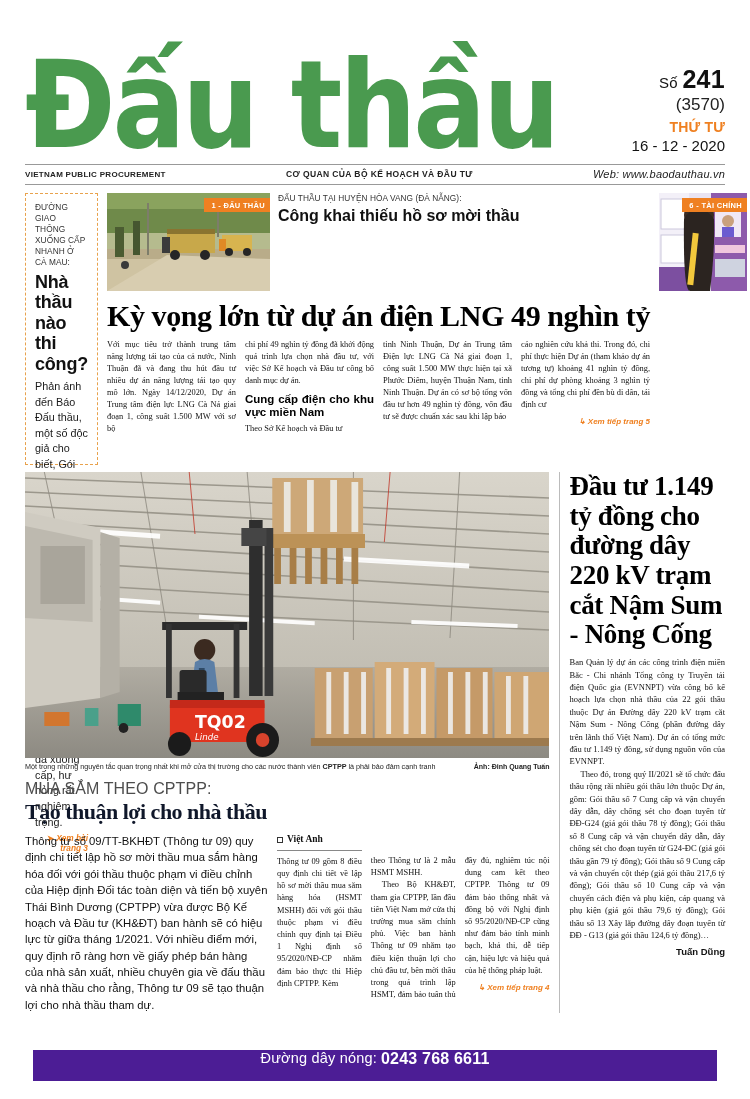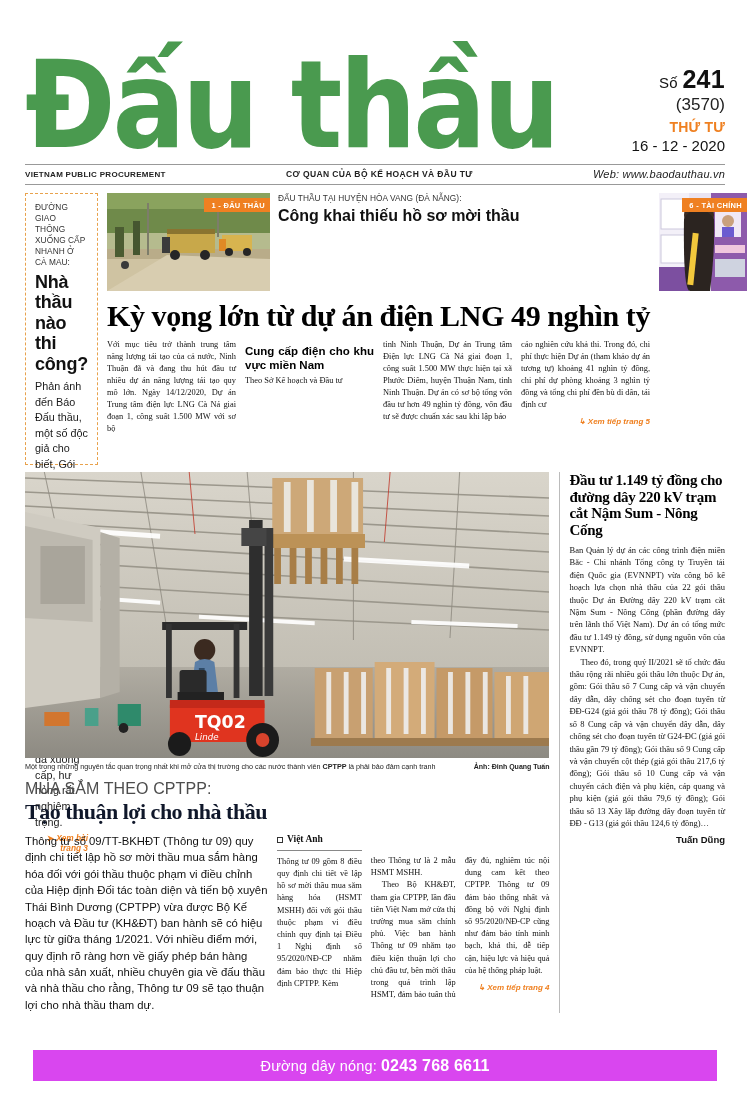--- a/index.html
+++ b/index.html
@@ -107,31 +107,31 @@
     color: #0f172a; line-height: 1.08; margin: 2px 0 9px; letter-spacing: -.5px;
   }
   .cptpp-intro { font-size: 11.3px; line-height: 1.45; color: #111; width: 243px; float: left; }
   .cptpp-body { display: flex; gap: 9px; margin-top: 0; }
   .intro-col { width: 243px; }
   .byline { font-size: 9.5px; font-weight: 700; color: #111; border-bottom: 1px solid #888; padding-bottom: 3px; margin-bottom: 5px; display: flex; align-items: center; gap: 4px; }
   .byline .bx { display: inline-block; width: 6px; height: 6px; border: 1px solid #333; }
   .ccol { flex: 1; font-family: "Liberation Serif", serif; font-size: 8.4px; line-height: 1.45; text-align: justify; color: #111; }
 
   .r-head {
-    font-family: "Liberation Serif", serif; font-size: 15px; font-weight: 700;
+    font-family: "Liberation Serif", serif; font-size: 27px; font-weight: 700;
     line-height: 1.1; color: #000; letter-spacing: -.3px;
   }
   .r-body { font-family: "Liberation Serif", serif; font-size: 8.5px; line-height: 1.46; text-align: justify; color: #111; margin-top: 6px; }
   .r-body p + p { text-indent: 11px; }
   .signature { font-size: 9.5px; font-weight: 700; text-align: right; margin-top: 5px; color: #111; }
 
   
   .hotline {
     position: absolute; left: 33px; bottom: 18px; width: 684px; height: 31px;
-    background: #d946ef; color: #fff; display: flex; align-items: center; justify-content: center;
+    background: #4c1d95; color: #fff; display: flex; align-items: flex-start; justify-content: center;
     font-size: 14.5px; letter-spacing: .2px;
   }
   .hotline b { font-weight: 700; font-size: 16px; margin-left: 4px; }
 
   
   svg { display: block; width: 100%; height: 100%; }
 </style>
 </head>
 <body>
 
@@ -201,20 +201,21 @@
           <div class="kicker">ĐẤU THẦU TẠI HUYỆN HÒA VANG (ĐÀ NẴNG):</div>
           <h3>Công khai thiếu hồ sơ mời thầu</h3>
         </div>
       </div>
 
       <div class="lead-head">Kỳ vọng lớn từ dự án điện LNG 49 nghìn tỷ</div>
 
       <div class="lead-cols">
         <div class="col">Với mục tiêu trở thành trung tâm năng lượng tái tạo của cả nước, Ninh Thuận đã và đang thu hút đầu tư nhiều dự án năng lượng tái tạo quy mô lớn. Ngày 14/12/2020, Dự án Trung tâm điện lực LNG Cà Ná giai đoạn 1, công suất 1.500 MW với sơ bộ</div>
         <div class="col">
+          <div>chi phí 49 nghìn tỷ đồng đã khởi động quá trình lựa chọn nhà đầu tư, với việc Sở Kế hoạch và Đầu tư công bố danh mục dự án.</div>
           <div class="subhead">Cung cấp điện cho khu vực miền Nam</div>
           <div>Theo Sở Kế hoạch và Đầu tư</div>
         </div>
         <div class="col">tỉnh Ninh Thuận, Dự án Trung tâm Điện lực LNG Cà Ná giai đoạn 1, công suất 1.500 MW thực hiện tại xã Phước Diêm, huyện Thuận Nam, tỉnh Ninh Thuận. Dự án có sơ bộ tổng vốn đầu tư hơn 49 nghìn tỷ đồng, vốn đầu tư sẽ được chuẩn xác sau khi lập báo</div>
         <div class="col">
           <div>cáo nghiên cứu khả thi. Trong đó, chi phí thực hiện Dự án (tham khảo dự án tương tự) khoảng 41 nghìn tỷ đồng, chi phí dự phòng khoảng 3 nghìn tỷ đồng và tổng chi phí đền bù di dân, tái định cư</div>
           <div class="jump2">
             <span>↳</span>
             <span>Xem tiếp trang 5</span>
           </div>

